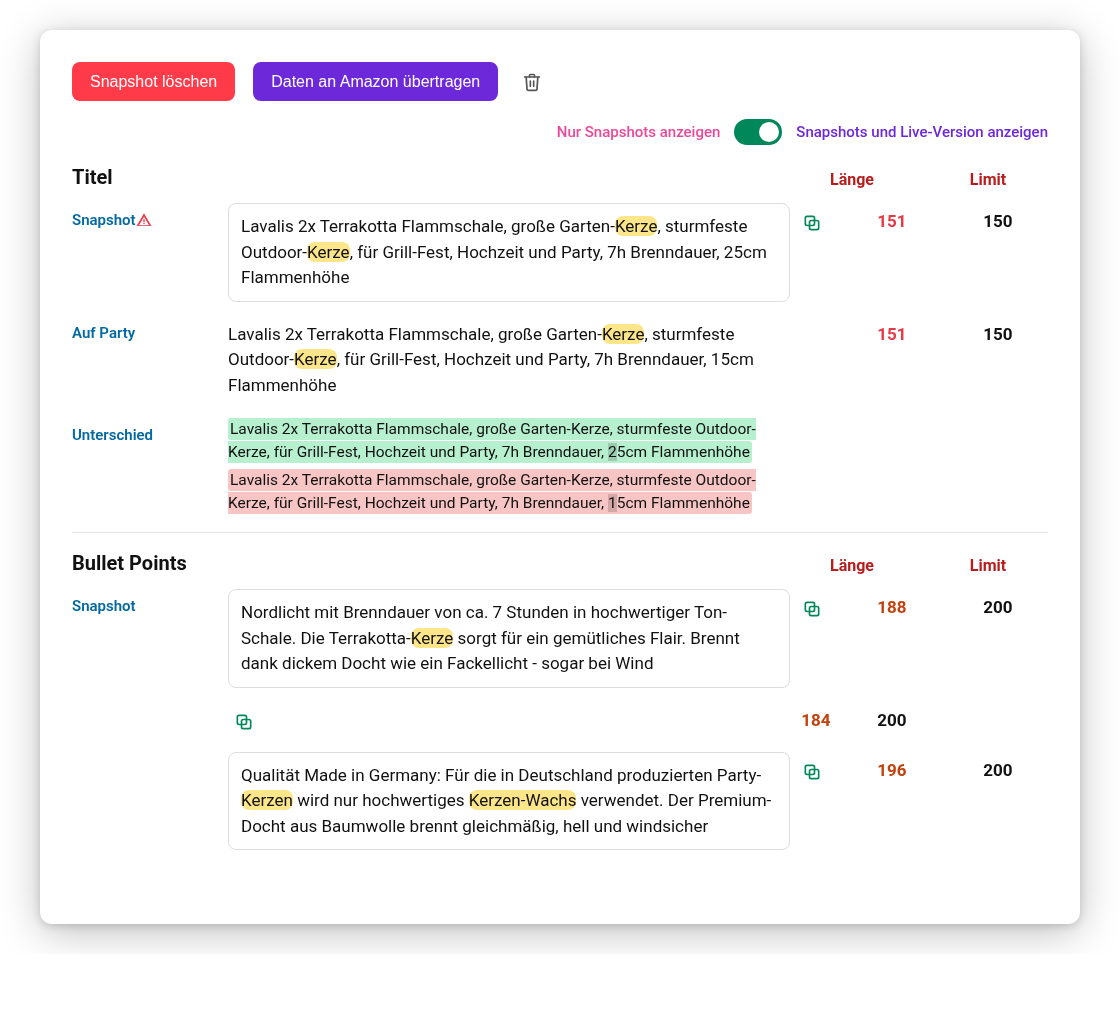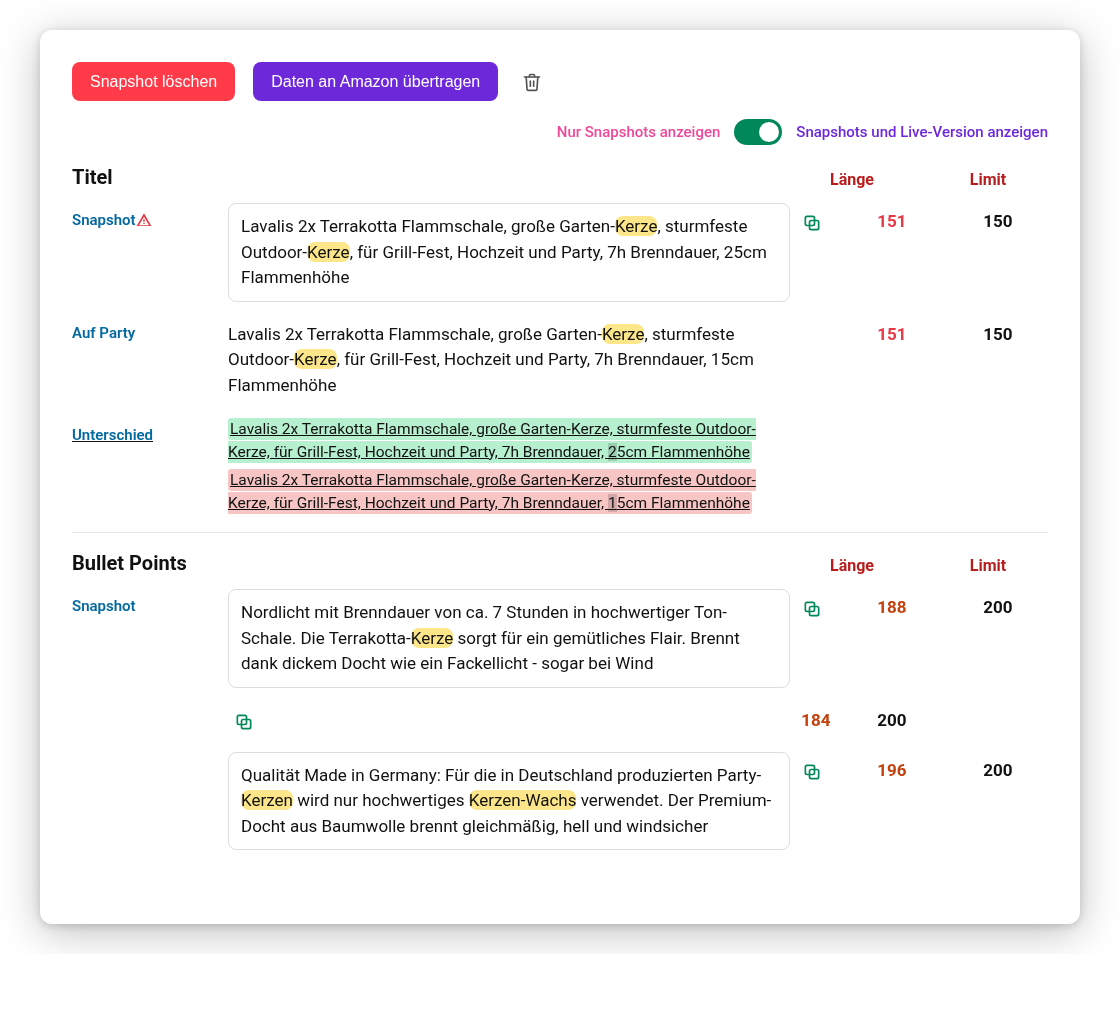--- a/index.html
+++ b/index.html
@@ -137,21 +137,21 @@
   </div>
 
   <div class="row">
     <div class="row-label">Auf Party</div>
     <div class="field-plain"><span>Lavalis 2x Terrakotta Flammschale, große Garten-</span><span class="hl">Kerze</span><span>, sturmfeste Outdoor-</span><span class="hl">Kerze</span><span>, für Grill-Fest, Hochzeit und Party, 7h Brenndauer, 15cm Flammenhöhe</span></div>
     <div></div>
     <div class="num red">151</div>
     <div class="num black">150</div>
   </div>
 
-  <div class="row" style="margin-top:0;text-decoration:underline;">
+  <div class="row" style="margin-top:0;">
     <div class="row-label">Unterschied</div>
     <div class="diff">
       <div class="diff-add">
         <span>Lavalis 2x Terrakotta Flammschale, große Garten-Kerze, sturmfeste Outdoor-Kerze, für Grill-Fest, Hochzeit und Party, 7h Brenndauer, </span><span class="diff-char">2</span><span>5cm Flammenhöhe</span>
       </div>
       <div style="height:6px"></div>
       <div class="diff-del">
         <span>Lavalis 2x Terrakotta Flammschale, große Garten-Kerze, sturmfeste Outdoor-Kerze, für Grill-Fest, Hochzeit und Party, 7h Brenndauer, </span><span class="diff-char">1</span><span>5cm Flammenhöhe</span>
       </div>
     </div>

